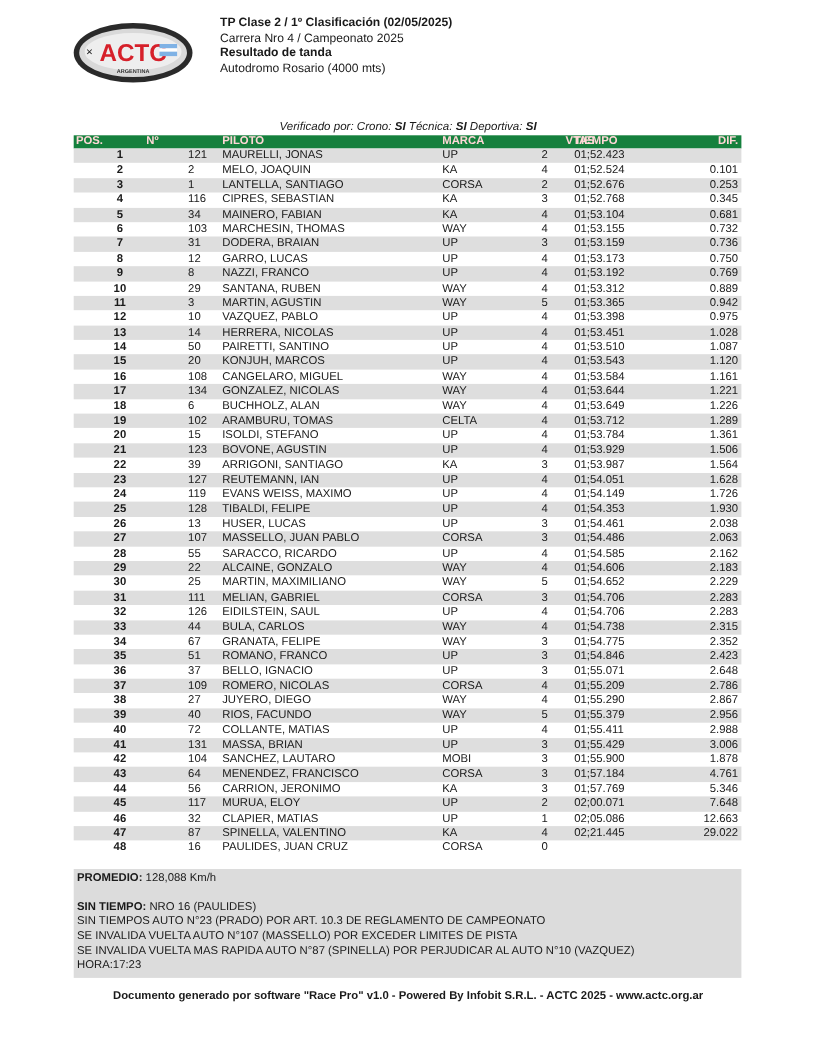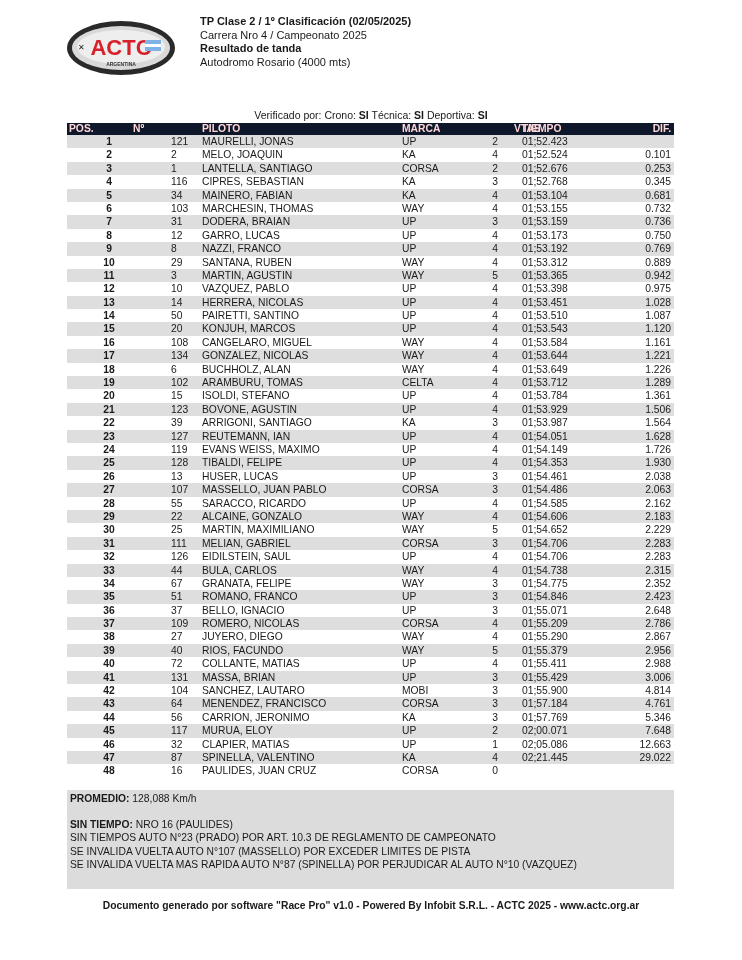--- a/index.html
+++ b/index.html
@@ -1,23 +1,23 @@
 <!DOCTYPE html>
 <html><head>
 <meta charset="utf-8">
 <style>
   html, body { margin:0; padding:0; background:#ffffff; }
   body { width:742px; height:960px; position:relative; font-family:"Liberation Sans", sans-serif; color:#1a1a1a; overflow:hidden; }
   .logo { position:absolute; left:66px; top:20px; width:110px; height:56px; }
   .head { position:absolute; left:200px; top:15px; font-size:11px; line-height:13.5px; }
   .head .b { font-weight:bold; }
-  .verif { position:absolute; left:0; width:742px; top:109px; text-align:center; font-size:10.5px; }
+  .verif { position:absolute; left:0; width:742px; top:109px; text-align:center; font-size:10.5px;font-style:italic; }
   .verif b { font-weight:bold; }
   .table { position:absolute; left:67px; top:123px; width:607px; font-size:10.3px; }
-  .thead { background:#0f172a; color:#ffd7d7; font-weight:bold; height:12px; line-height:12px; position:relative; }
+  .thead { background:#15803d; color:#ffd7d7; font-weight:bold; height:12px; line-height:12px; position:relative; }
   .row { height:13.4px; line-height:13.4px; position:relative; }
   .row.odd { background:#dedede; }
   .c { position:absolute; top:0; white-space:nowrap; }
   .pos { left:25px; width:34px; text-align:center; font-weight:bold; }
   .thead .pos { left:2px; text-align:left; width:auto; }
   .num { left:104px; width:36px; text-align:left; }
   .thead .num { left:66px; text-align:left; width:auto; }
   .pil { left:135px; }
   .mar { left:335px; }
   .vt { left:405px; width:26px; text-align:right; }
@@ -437,21 +437,21 @@
         <span class="c tie">01;55.429</span>
         <span class="c dif">3.006</span>
       </div>
       <div class="row">
         <span class="c pos">42</span>
         <span class="c num">104</span>
         <span class="c pil">SANCHEZ, LAUTARO</span>
         <span class="c mar">MOBI</span>
         <span class="c vt">3</span>
         <span class="c tie">01;55.900</span>
-        <span class="c dif">4.814</span>
+        <span class="c dif">1.878</span>
       </div>
       <div class="row odd">
         <span class="c pos">43</span>
         <span class="c num">64</span>
         <span class="c pil">MENENDEZ, FRANCISCO</span>
         <span class="c mar">CORSA</span>
         <span class="c vt">3</span>
         <span class="c tie">01;57.184</span>
         <span class="c dif">4.761</span>
       </div>
@@ -503,15 +503,16 @@
     </div>
 </div>
 
 <div class="notes">
   <div><b>PROMEDIO:</b><span> 128,088 Km/h</span></div>
   <div class="gap"></div>
   <div><b>SIN TIEMPO:</b><span> NRO 16 (PAULIDES)</span></div>
   <div>SIN TIEMPOS AUTO N°23 (PRADO) POR ART. 10.3 DE REGLAMENTO DE CAMPEONATO</div>
   <div>SE INVALIDA VUELTA AUTO N°107 (MASSELLO) POR EXCEDER LIMITES DE PISTA</div>
   <div>SE INVALIDA VUELTA MAS RAPIDA AUTO N°87 (SPINELLA) POR PERJUDICAR AL AUTO N°10 (VAZQUEZ)</div>
+  <div>HORA:17:23</div>
 </div>
 
 <div class="footer">Documento generado por software "Race Pro" v1.0 - Powered By Infobit S.R.L. - ACTC 2025 - www.actc.org.ar</div>
 
 </body></html>

